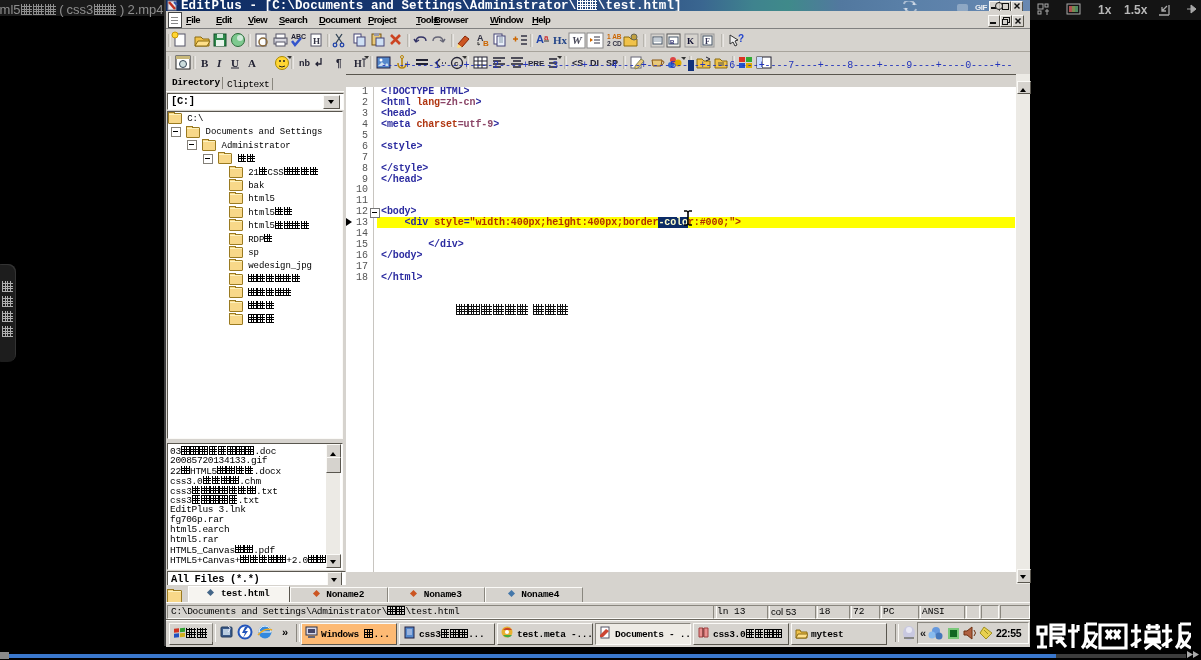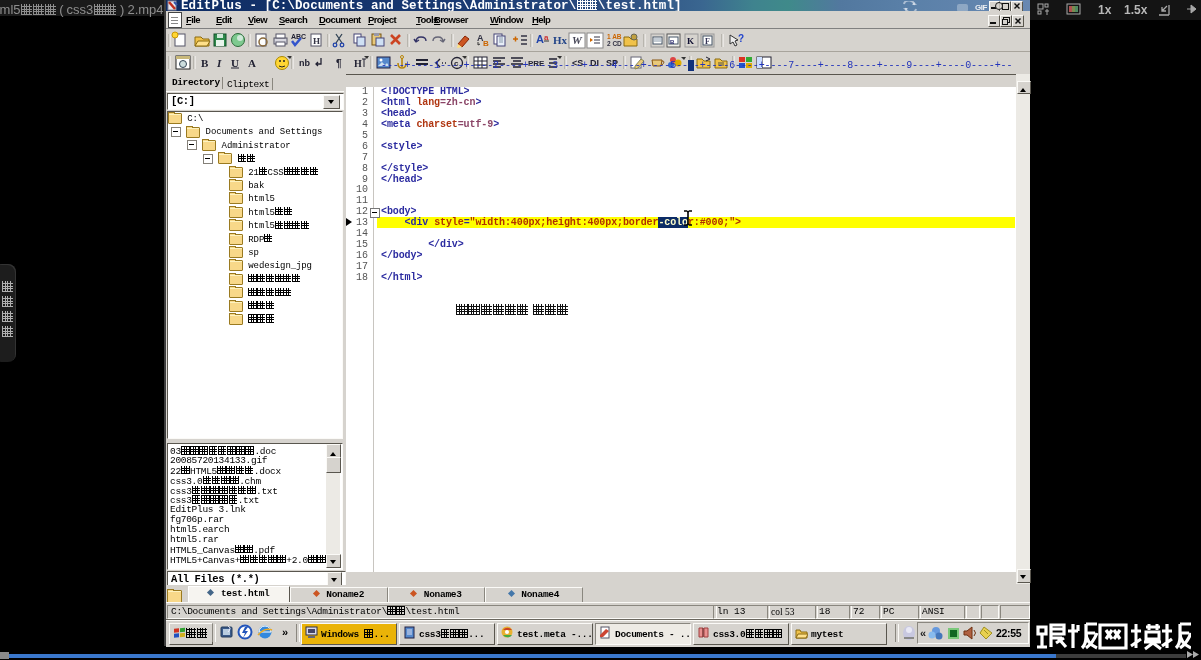--- a/index.html
+++ b/index.html
@@ -394,21 +394,21 @@
 <div class="ab" style="left:167px;top:587px"><span class="fold" style="width:13px;height:11px"></span></div>
 <div class="ab" style="left:188px;top:586px;width:100px;height:15px;background:#f6f4f0;border:1px solid;border-color:#fff #59564e #59564e #fff;font-size:9.5px;font-family:'Liberation Mono',monospace;letter-spacing:-.3px;line-height:14px;text-align:center;font-weight:bold"><span style="display:inline-block;width:5px;height:5px;background:#446688;transform:rotate(45deg);margin:0 2px 1px 0"></span> test.html</div>
 <div class="ab" style="left:290px;top:587px;width:96px;height:14px;background:#d6d3ce;border:1px solid;border-color:#fbfaf7 #8a877f #8a877f #fbfaf7;font-size:9.5px;font-family:'Liberation Mono',monospace;letter-spacing:-.3px;line-height:13px;text-align:center;font-weight:bold"><span style="display:inline-block;width:5px;height:5px;background:#cc5522;transform:rotate(45deg);margin:0 2px 1px 0"></span> Noname2</div>
 <div class="ab" style="left:388px;top:587px;width:95px;height:14px;background:#d6d3ce;border:1px solid;border-color:#fbfaf7 #8a877f #8a877f #fbfaf7;font-size:9.5px;font-family:'Liberation Mono',monospace;letter-spacing:-.3px;line-height:13px;text-align:center;font-weight:bold"><span style="display:inline-block;width:5px;height:5px;background:#cc5522;transform:rotate(45deg);margin:0 2px 1px 0"></span> Noname3</div>
 <div class="ab" style="left:485px;top:587px;width:96px;height:14px;background:#d6d3ce;border:1px solid;border-color:#fbfaf7 #8a877f #8a877f #fbfaf7;font-size:9.5px;font-family:'Liberation Mono',monospace;letter-spacing:-.3px;line-height:13px;text-align:center;font-weight:bold"><span style="display:inline-block;width:5px;height:5px;background:#4477aa;transform:rotate(45deg);margin:0 2px 1px 0"></span> Noname4</div>
 <div class="ab" style="left:166px;top:602px;width:864px;height:1px;background:#fbfaf7"></div>
 
 <div class="ab" style="left:166px;top:604px;width:864px;height:15px;background:#d6d3ce"></div>
 <div class="ab sunken" style="left:167px;top:605px;width:545px;height:12px;font-size:9.5px;font-family:'Liberation Mono',monospace;letter-spacing:-.3px;line-height:12px;padding-left:3px;white-space:nowrap">C:\Documents and Settings\Administrator\<i class="c"></i><i class="c"></i>\test.html</div>
 <div class="ab sunken" style="left:713px;top:605px;width:52px;height:12px;font-size:9.5px;font-family:'Liberation Mono',monospace;line-height:12px;padding-left:3px">ln 13</div>
-<div class="ab sunken" style="left:767px;top:605px;width:46px;height:12px;font-size:9.5px;font-family:Liberation Serif, serif;line-height:12px;padding-left:3px">col 53</div>
+<div class="ab sunken" style="left:767px;top:605px;width:46px;height:12px;font-size:9.5px;font-family:Liberation Sans, sans-serif;line-height:12px;padding-left:3px">col 53</div>
 <div class="ab sunken" style="left:815px;top:605px;width:32px;height:12px;font-size:9.5px;font-family:'Liberation Mono',monospace;line-height:12px;padding-left:3px">18</div>
 <div class="ab sunken" style="left:849px;top:605px;width:28px;height:12px;font-size:9.5px;font-family:'Liberation Mono',monospace;line-height:12px;padding-left:3px">72</div>
 <div class="ab sunken" style="left:879px;top:605px;width:37px;height:12px;font-size:9.5px;font-family:'Liberation Mono',monospace;line-height:12px;padding-left:3px">PC</div>
 <div class="ab sunken" style="left:918px;top:605px;width:44px;height:12px;font-size:9.5px;font-family:'Liberation Mono',monospace;line-height:12px;padding-left:3px">ANSI</div>
 <div class="ab sunken" style="left:964px;top:605px;width:14px;height:12px"></div>
 <div class="ab sunken" style="left:981px;top:605px;width:16px;height:12px"></div>
 <div class="ab sunken" style="left:1000px;top:605px;width:28px;height:12px"></div>
 
 <div class="ab" style="left:166px;top:619px;width:864px;height:1px;background:#6a675f"></div>
 
@@ -428,21 +428,21 @@
     <path d="M9 3q4 2 0 6" stroke="#eef" fill="none"></path>
 <circle cx="26" cy="9" r="6.5" fill="#fff" stroke="#2255bb" stroke-width="2"></circle>
     <path d="M26 4l-3 6h3l-2 5 5-7h-3l3-4z" fill="#2255bb"></path>
 <circle cx="46" cy="9" r="6.5" fill="#3388dd"></circle>
     <path d="M40 9a6 6 0 0 1 12 0M40 9h12" stroke="#fff" fill="none"></path>
     <path d="M39 12q7-8 14-5" stroke="#eeaa22" stroke-width="1.5" fill="none"></path>
 <text x="63" y="13" font-size="11" font-weight="bold" fill="#000">»</text>
 </svg>
 <div class="ab" style="left:296px;top:624px;width:2px;height:18px;border-left:1px solid #8a877f;border-right:1px solid #fbfaf7"></div>
 <div id="taskbtns">
-    <div class="ab raised" style="left:301px;top:623px;width:94px;height:20px;background:#eab308;font-size:9.5px;font-weight:bold;line-height:19px;white-space:nowrap;overflow:hidden"><svg width="13" height="13" style="margin:0 3px 0 3px;vertical-align:-2px">
+    <div class="ab raised" style="left:301px;top:623px;width:94px;height:20px;background:#fdba74;font-size:9.5px;font-weight:bold;line-height:19px;white-space:nowrap;overflow:hidden"><svg width="13" height="13" style="margin:0 3px 0 3px;vertical-align:-2px">
         <rect x="1" y="1" width="11" height="8" fill="#d8d8e8" stroke="#334"></rect>
         <rect x="3" y="3" width="7" height="4" fill="#446"></rect>
         <rect x="3" y="10" width="7" height="2" fill="#667"></rect>
       </svg><span style="font-family:'Liberation Mono',monospace;letter-spacing:-.3px">Windows <i class="c"></i>...</span></div>
     <div class="ab raised" style="left:399px;top:623px;width:94px;height:20px;background:#d6d3ce;font-size:9.5px;font-weight:bold;line-height:19px;white-space:nowrap;overflow:hidden"><svg width="13" height="13" style="margin:0 3px 0 3px;vertical-align:-2px">
         <rect x="2" y="1" width="9" height="11" fill="#5588cc" stroke="#224"></rect>
         <path d="M4 4h5M4 6h5M4 8h5" stroke="#dde"></path>
       </svg><span style="font-family:'Liberation Mono',monospace;letter-spacing:-.3px">css3<i class="c"></i><i class="c"></i><i class="c"></i>...</span></div>
     <div class="ab raised" style="left:497px;top:623px;width:94px;height:20px;background:#d6d3ce;font-size:9.5px;font-weight:bold;line-height:19px;white-space:nowrap;overflow:hidden"><svg width="13" height="13" style="margin:0 3px 0 3px;vertical-align:-2px">
         <circle cx="6" cy="6" r="5.5" fill="#e8b030"></circle>

